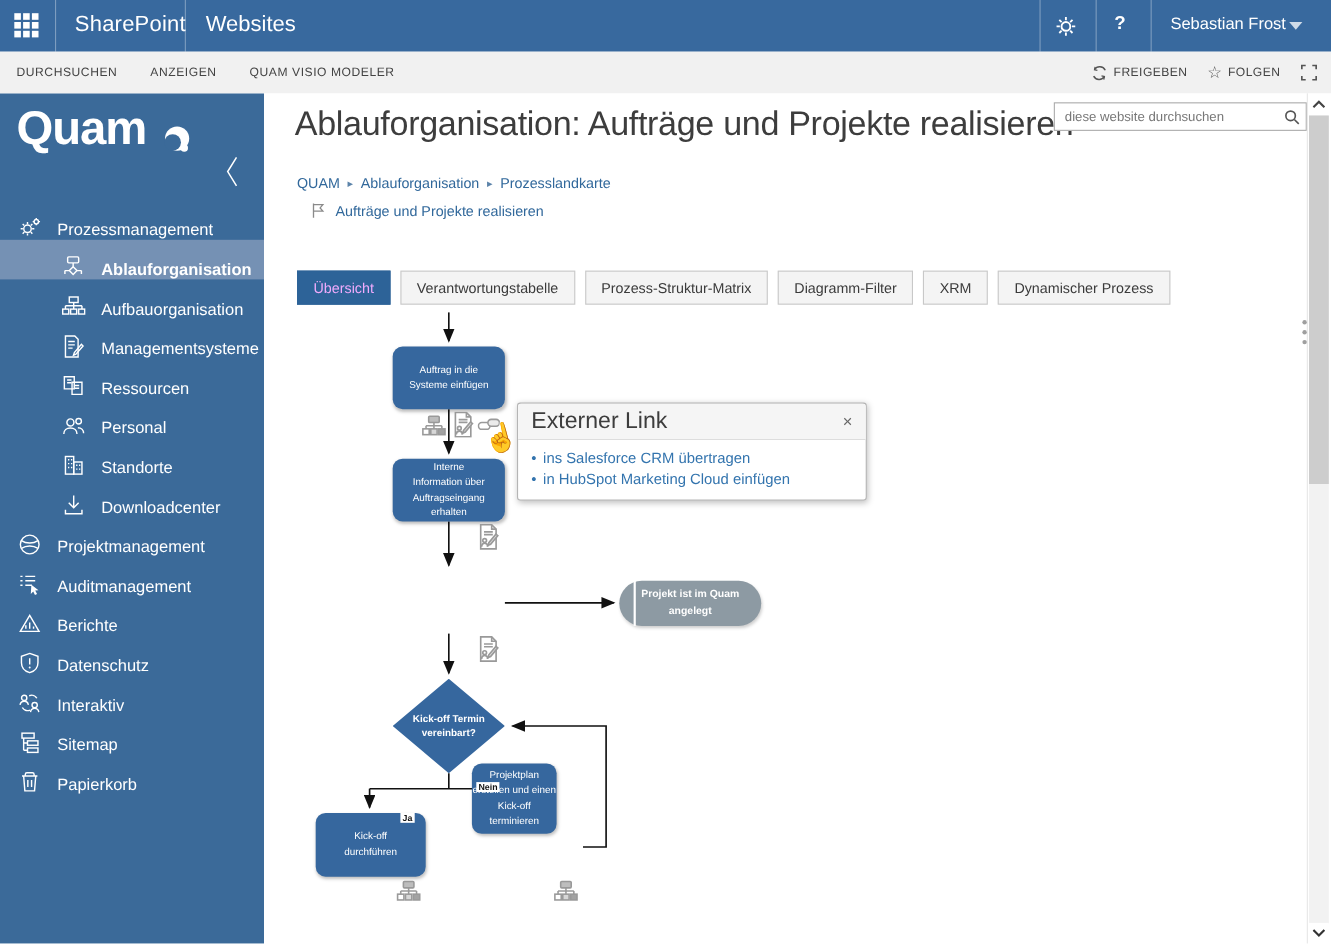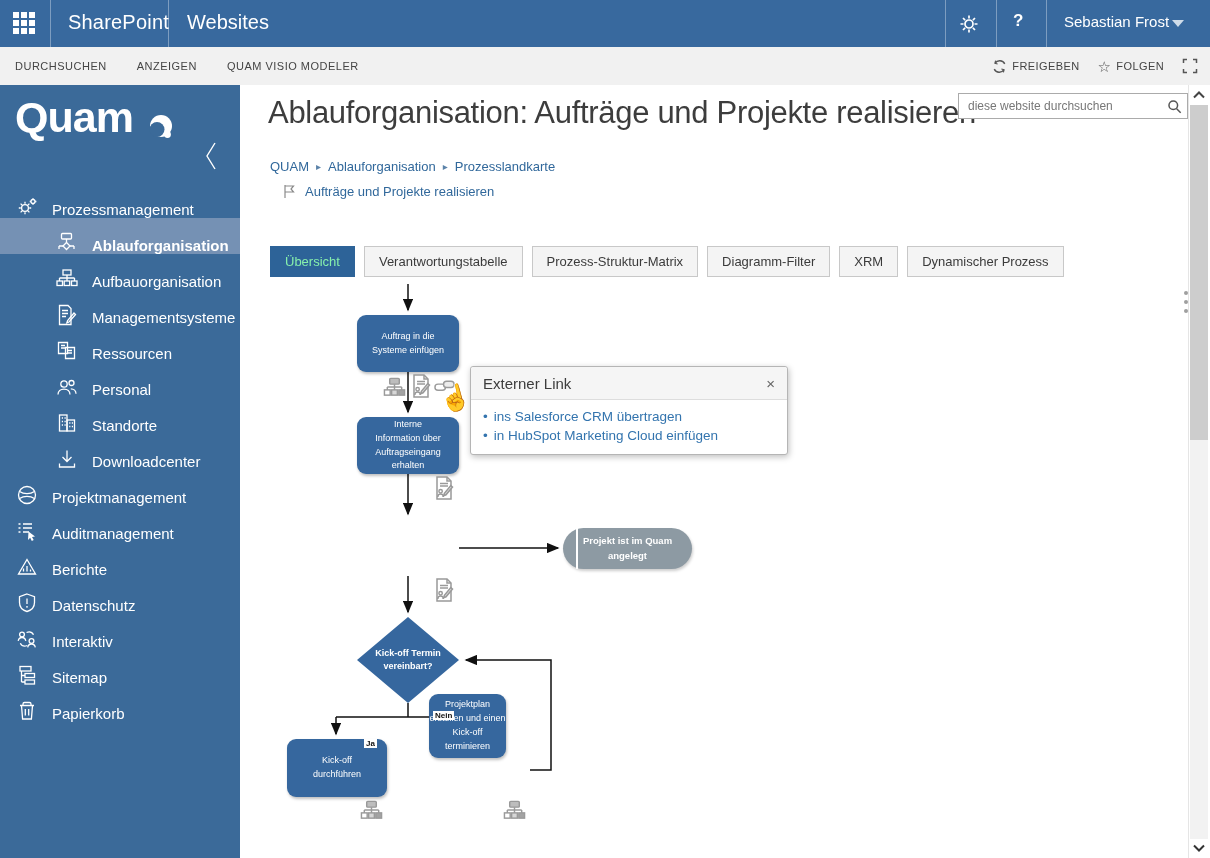--- a/index.html
+++ b/index.html
@@ -49,21 +49,21 @@
   .crumb-sep{color:#5B83A9;font-size:10px;}
   .current{position:absolute;left:283px;top:184px;display:flex;align-items:center;gap:7px;font-size:13px;color:#31689B;}
   .search{position:absolute;left:958px;top:93px;width:228px;height:24px;border:1px solid #ABABAB;background:#fff;display:flex;align-items:center;}
   .search input{flex:1;border:none;outline:none;font-family:"Liberation Sans",sans-serif;font-size:12px;color:#444;padding:0 4px 0 9px;background:transparent;}
   .search input::placeholder{color:#777;}
   .search .mag{width:26px;height:22px;display:flex;align-items:center;justify-content:center;cursor:pointer;}
 
   
   .tabs{position:absolute;left:270px;top:246px;display:flex;gap:9px;}
   .tab{padding:7px 14px;font-size:13px;background:#F4F4F4;border:1px solid #C8C8C8;color:#3b3b3b;cursor:pointer;white-space:nowrap;}
-  .tab.active{background:#2D6398;border-color:#2D6398;color:#86efac;}
+  .tab.active{background:#2D6398;border-color:#2D6398;color:#f0abfc;}
 
   
   .connectors{position:absolute;left:0;top:0;width:1210px;height:858px;z-index:1;pointer-events:none;}
   .fbox{position:absolute;background:#36679E;color:#fff;border-radius:9px;display:flex;align-items:center;justify-content:center;
         text-align:center;font-size:9px;font-weight:normal;line-height:1.55;white-space:pre-line;
         box-shadow:1px 2px 3px rgba(0,0,0,.25);z-index:2;cursor:pointer;}
   .diamond{position:absolute;left:357px;top:617px;width:102px;height:86px;background:#36679E;
         clip-path:polygon(50% 0,100% 50%,50% 100%,0 50%);display:flex;align-items:center;justify-content:center;
         text-align:center;color:#fff;font-size:9px;font-weight:bold;line-height:1.5;white-space:pre-line;z-index:2;cursor:pointer;}
   .stadium{position:absolute;left:563px;top:528px;width:129px;height:41px;background:#8D9AA3;border-radius:21px;
@@ -74,21 +74,21 @@
   .mini{position:absolute;z-index:3;cursor:pointer;}
   .mini svg{stroke:#9a9a9a;fill:none;stroke-width:1.5;}
   .hand{position:absolute;left:440px;top:384px;font-size:25px;color:#111;z-index:6;transform:rotate(-14deg);
         text-shadow:0 0 2px #fff,0 0 2px #fff;}
 
   
   .popup{position:absolute;left:470px;top:366px;width:316px;background:#fff;border:1px solid #b5b5b5;border-radius:3px;
          box-shadow:1px 2px 6px rgba(0,0,0,.25);z-index:5;}
   .popup-head{height:32px;background:#F5F5F5;border-bottom:1px solid #ddd;display:flex;align-items:center;
          padding:0 10px 0 12px;border-radius:3px 3px 0 0;}
-  .popup-title{flex:1;font-size:15px;color:#3d3d3d;}
+  .popup-title{flex:1;font-size:21px;color:#3d3d3d;}
   .popup-close{font-size:15px;color:#666;cursor:pointer;padding:0 2px;}
   .popup-body{padding:9px 12px 11px 12px;display:flex;flex-direction:column;gap:4px;}
   .popup-link{font-size:13.5px;color:#3374AE;display:flex;gap:6px;cursor:pointer;}
   .popup-link .blt{color:#3374AE;}
 
   
   .sbar-sep{position:absolute;left:1188px;top:85px;width:1px;height:773px;background:#e5e5e5;}
   .sbar{position:absolute;left:1189px;top:85px;width:21px;height:773px;background:#fff;}
   .sbar .track{position:absolute;left:1px;top:20px;width:18px;height:735px;background:#F2F2F2;}
   .sbar .thumb{position:absolute;left:1px;top:20px;width:18px;height:335px;background:#CDCDCD;cursor:pointer;}

